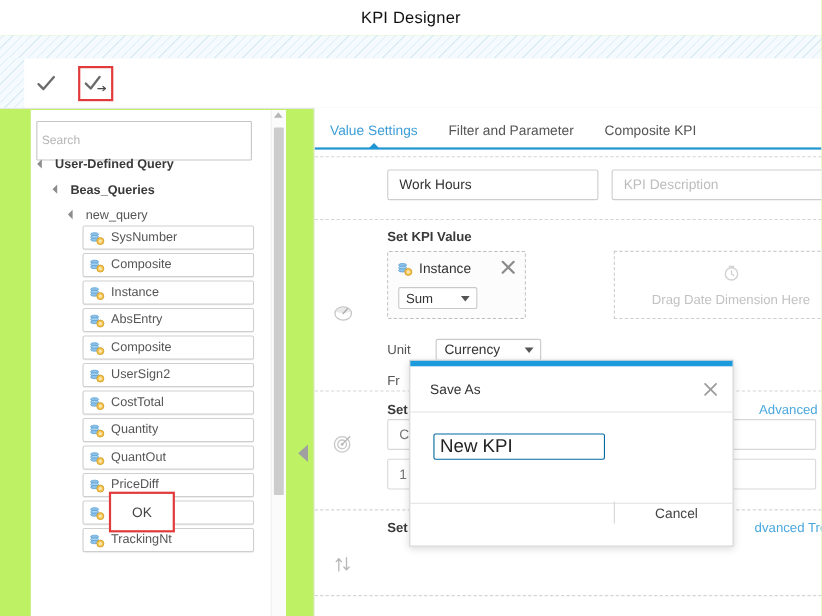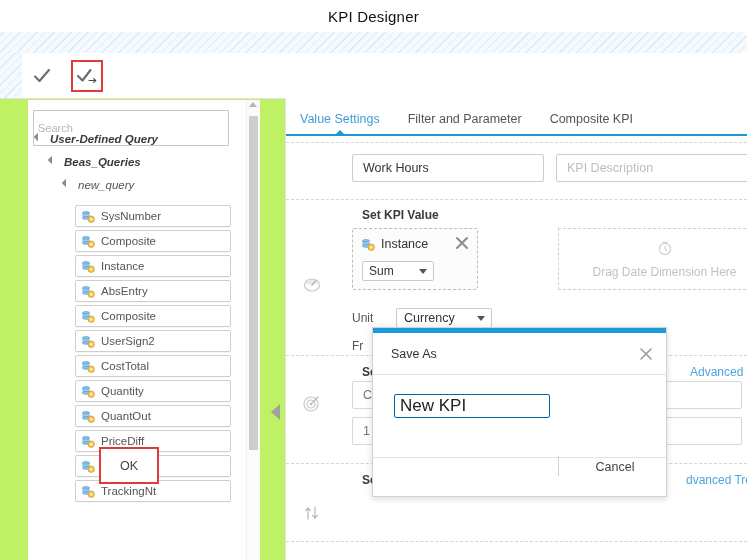--- a/index.html
+++ b/index.html
@@ -113,27 +113,26 @@
   }
   .search-box::placeholder { color: #b5b5b5; }
 
   .tree-list {
     position: absolute;
     left: 0; top: 33px;
     width: 212px;
   }
   .tree-node {
     display: flex;
-    align-items: flex-start;
+    align-items: flex-end;
     height: 23px;
     font-size: 11.5px;
     color: #444444;
     cursor: pointer;
     white-space: nowrap;
-    font-style: italic;
   }
   .tree-node.lvl1 { padding-left: 6px;  font-weight: bold; color: #3a3a3a; }
   .tree-node.lvl2 { padding-left: 20px; font-weight: bold; color: #3a3a3a; }
   .tree-node.lvl3 { padding-left: 34px; font-weight: normal; color: #555; }
   .tri {
     width: 11px; height: 11px;
     margin-right: 5px;
     flex: 0 0 auto;
     position: relative;
   }
@@ -281,21 +280,20 @@
   .txt-input::placeholder { color: #bdbdbd; }
   #kpi-name { left: 66px; top: 56px;  width: 192px; }
   #kpi-desc { left: 270px; top: 56px; width: 215px; }
 
   .sec-label {
     position: absolute;
     font-size: 12px;
     font-weight: bold;
     color: #3a3a3a;
     white-space: nowrap;
-    margin-left: 10px;
   }
   .row-icon {
     position: absolute;
     left: 16px;
     width: 20px; height: 20px;
     opacity: 0.55;
   }
 
   
   .measure-card {

